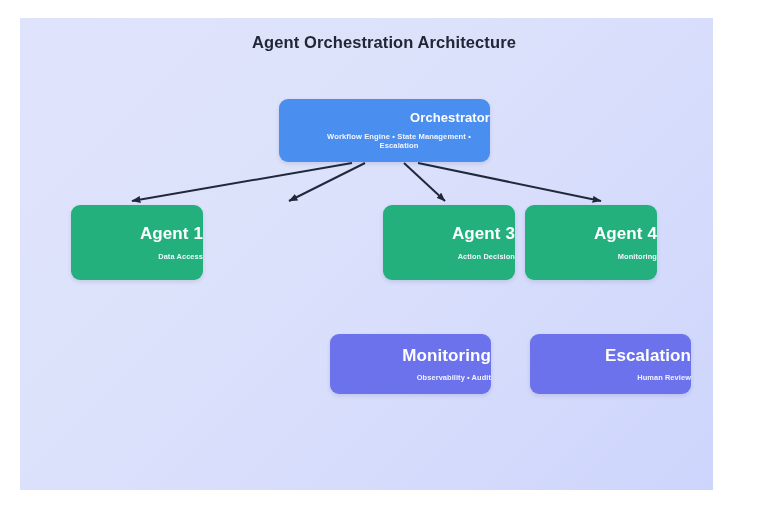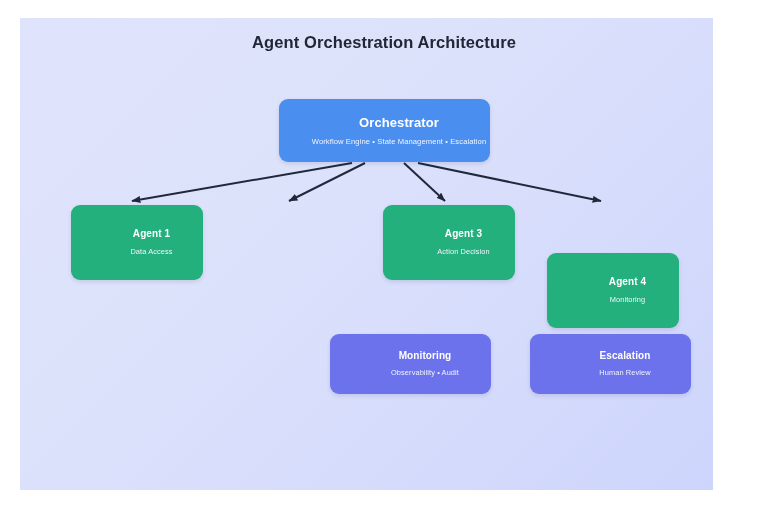--- a/index.html
+++ b/index.html
@@ -40,37 +40,37 @@
     letter-spacing: 0.1px;
   }
 
   
   .node {
     position: absolute;
     box-sizing: border-box;
     border-radius: 9px;
     display: flex;
     flex-direction: column;
-    align-items: center;
+    align-items: flex-end;
     justify-content: center;
     text-align: center;
     color: #ffffff;
     box-shadow: 0 2px 4px rgba(40,50,90,0.13);
     z-index: 3;
     padding-left: 29px;
   }
   .node .node-title {
-    font-size: 10px;
+    font-size: 17px;
     font-weight: bold;
     line-height: 1.2;
     letter-spacing: 0.1px;
   }
   .node .node-sub {
     font-size: 7.4px;
-    font-weight: normal;
+    font-weight: bold;
     line-height: 1.25;
     margin-top: 5px;
     color: #f2f4ff;
     letter-spacing: 0.1px;
   }
 
   
   #node-orchestrator {
     left: 259px;
     top: 81px;
@@ -84,21 +84,21 @@
   
   .node-agent {
     top: 187px;
     width: 132px;
     height: 75px;
     background: #23b07d;
   }
   #node-agent-1 { left: 51px; }
   #node-agent-2 { left: 207px; }
   #node-agent-3 { left: 363px; }
-  #node-agent-4 { left: 527px; margin-top: 48px; }
+  #node-agent-4 { left: 505px; }
   .node-agent .node-sub { margin-top: 7px; }
 
   
   .node-support {
     top: 316px;
     width: 161px;
     height: 60px;
     background: #6b72ec;
   }
   #node-legacy-systems { left: 102px; }

